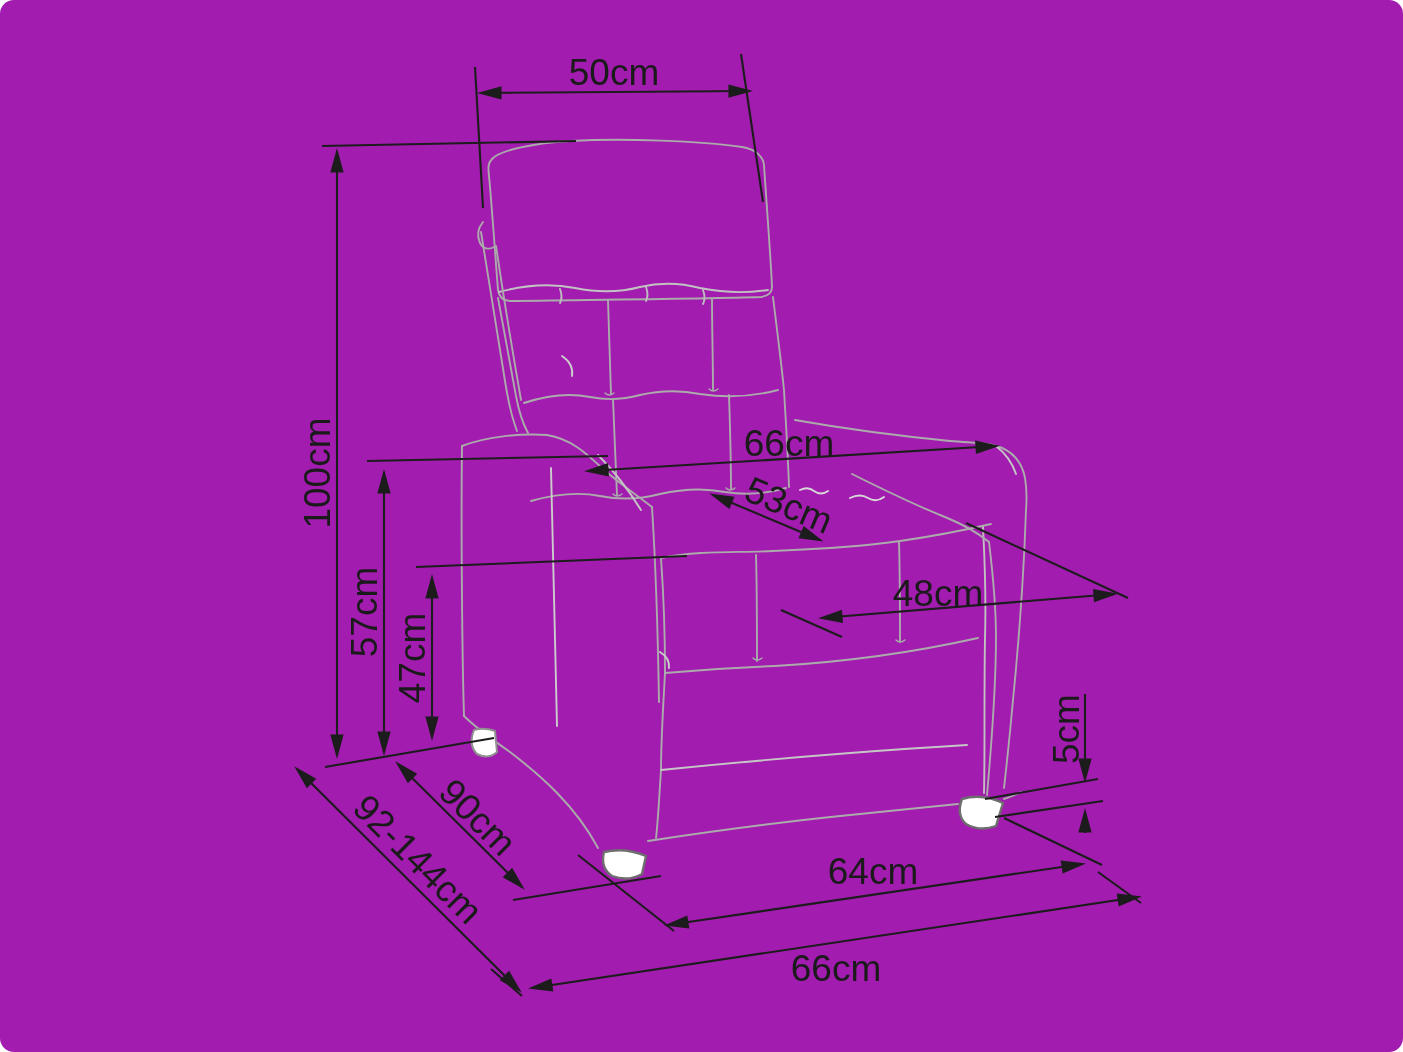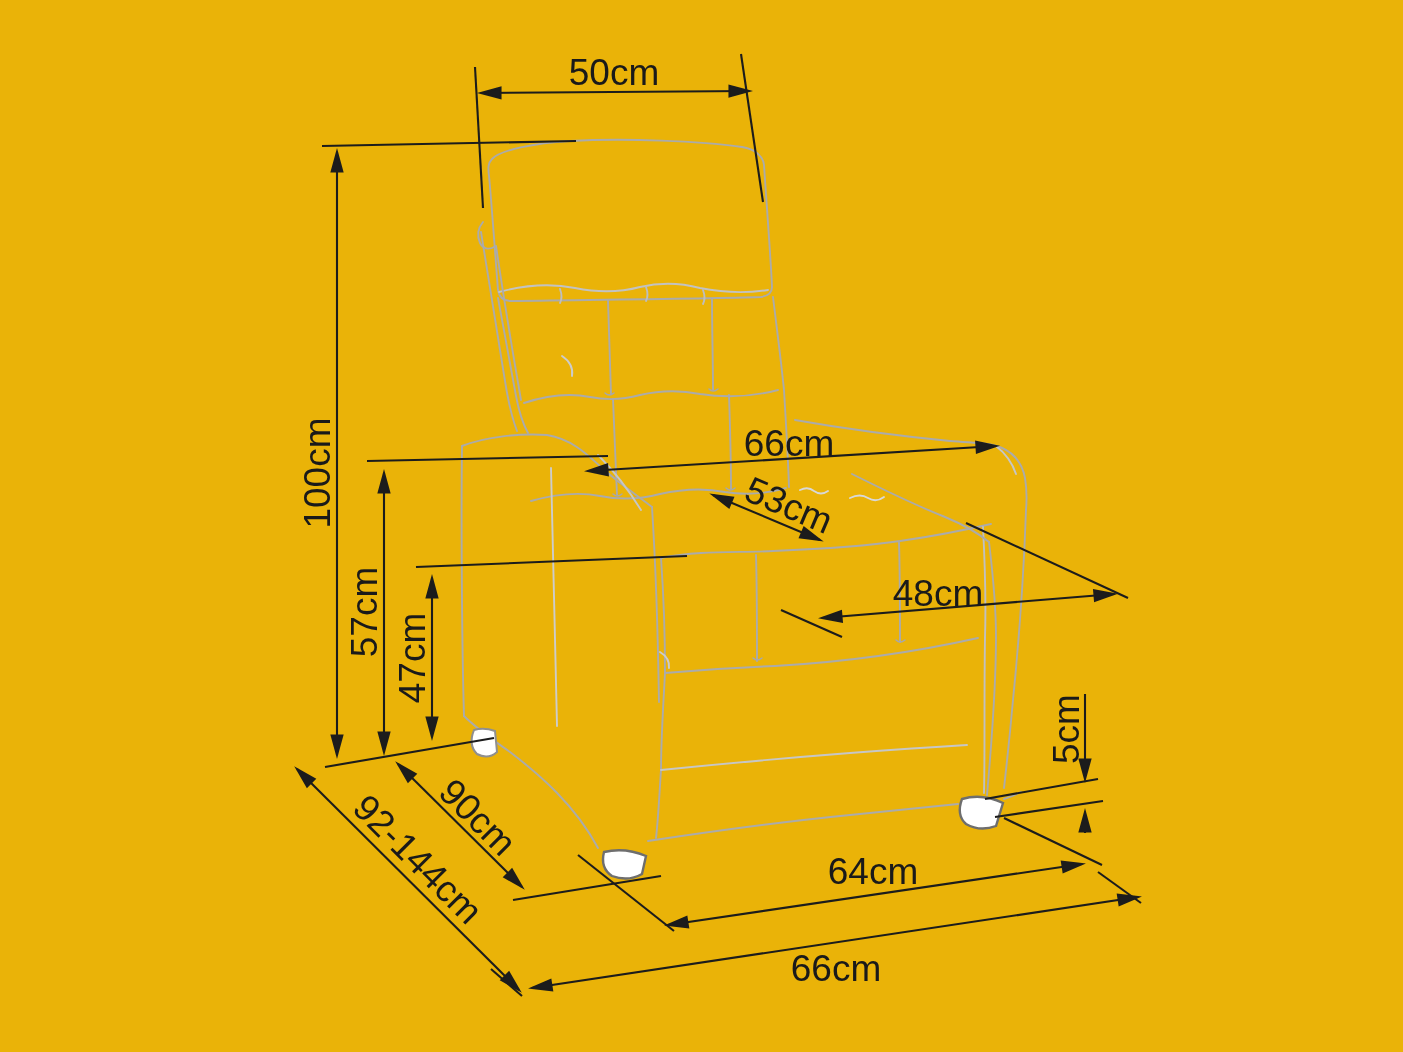--- a/index.html
+++ b/index.html
@@ -1,17 +1,17 @@
 <!DOCTYPE html>
 <html><head>
 <meta charset="utf-8">
 <title>Recliner dimensions</title>
 <style>
   html,body{margin:0;padding:0;background:#ffffff;}
-  .wrap{width:1403px;height:1052px;position:relative;overflow:hidden;background:#eab308;}
+  .wrap{width:1403px;height:1052px;position:relative;overflow:hidden;background:#a21caf;border-radius:14px;}
   text{font-family:"Liberation Sans", sans-serif;fill:#1a1a1a;}
 </style>
 </head>
 <body>
 
 <div class="wrap">
 <svg width="1403" height="1052" viewBox="0 0 1403 1052">
 
   <g fill="none" stroke="#ababab" stroke-width="1.9" stroke-linecap="round" stroke-linejoin="round">
 

